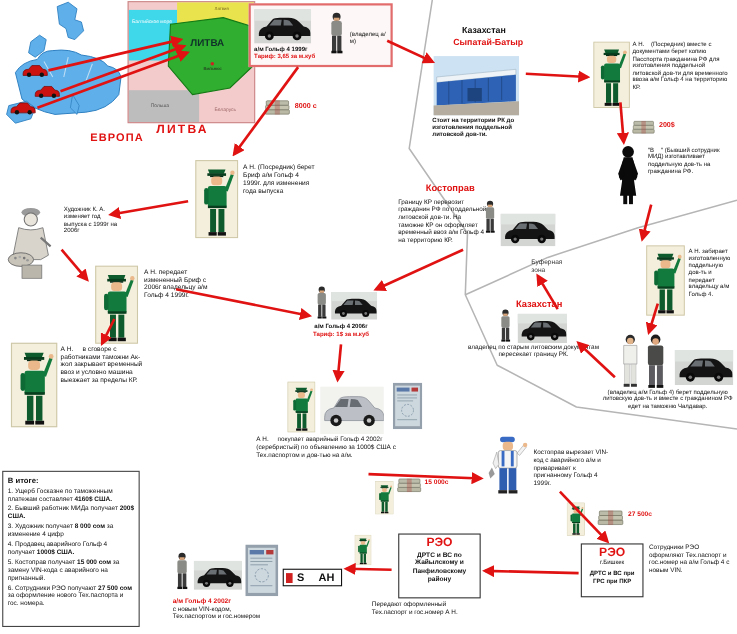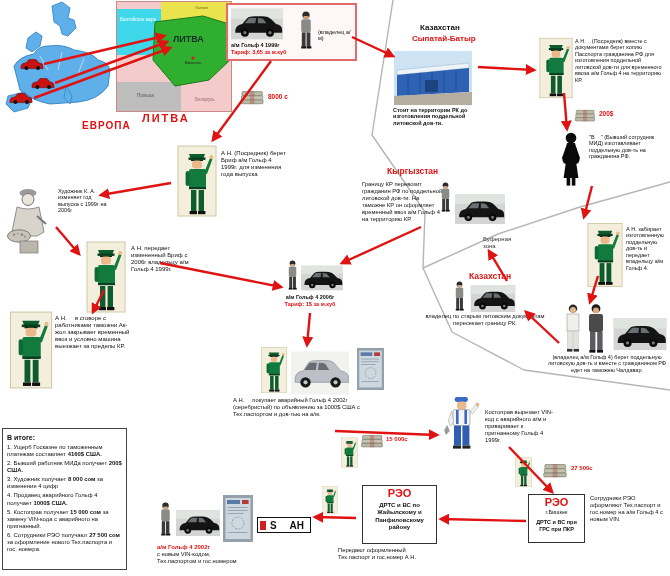--- a/index.html
+++ b/index.html
@@ -271,21 +271,21 @@
 
 <svg class="abs icon" style="left:285px;top:257px;z-index:2" width="15" height="36" viewBox="0 0 20 42">
       <use href="#sym-person"></use>
     </svg>
 <svg class="abs icon" style="left:301px;top:264px;z-index:2" width="42" height="28" viewBox="0 0 60 36">
       <use href="#sym-car-black"></use>
     </svg>
 <div class="abs t55 b center" style="left:272px;top:294px;width:76px;z-index:2">а/м Гольф 4 2006г</div>
 <div class="abs t55 b red center" style="left:272px;top:301px;width:76px;z-index:2">Тариф: 1$ за м.куб</div>
 
-<div class="abs b red" style="left:387px;top:166px;font-size:8.5px;z-index:2">Кыргызстан</div>
+<div class="abs b red" style="left:387px;top:166px;font-size:8.5px;z-index:2">Костоправ</div>
 <div class="abs t58" style="left:362px;top:181px;width:82px;z-index:2">Границу КР перевозит гражданин РФ по поддельной литовской дов-ти. На таможне КР он оформляет временный ввоз а/м Гольф 4 на территорию КР.</div>
 <svg class="abs icon" style="left:438px;top:176px;z-index:2" width="15" height="42" viewBox="0 0 20 42">
       <use href="#sym-person"></use>
     </svg>
 <svg class="abs icon" style="left:454px;top:194px;z-index:2" width="52" height="30" viewBox="0 0 60 36">
       <use href="#sym-car-black"></use>
     </svg>
 
 <div class="abs" style="left:483px;top:236px;width:36px;font-size:6px;color:#333;line-height:1.2;z-index:2">Буферная зона</div>
 

